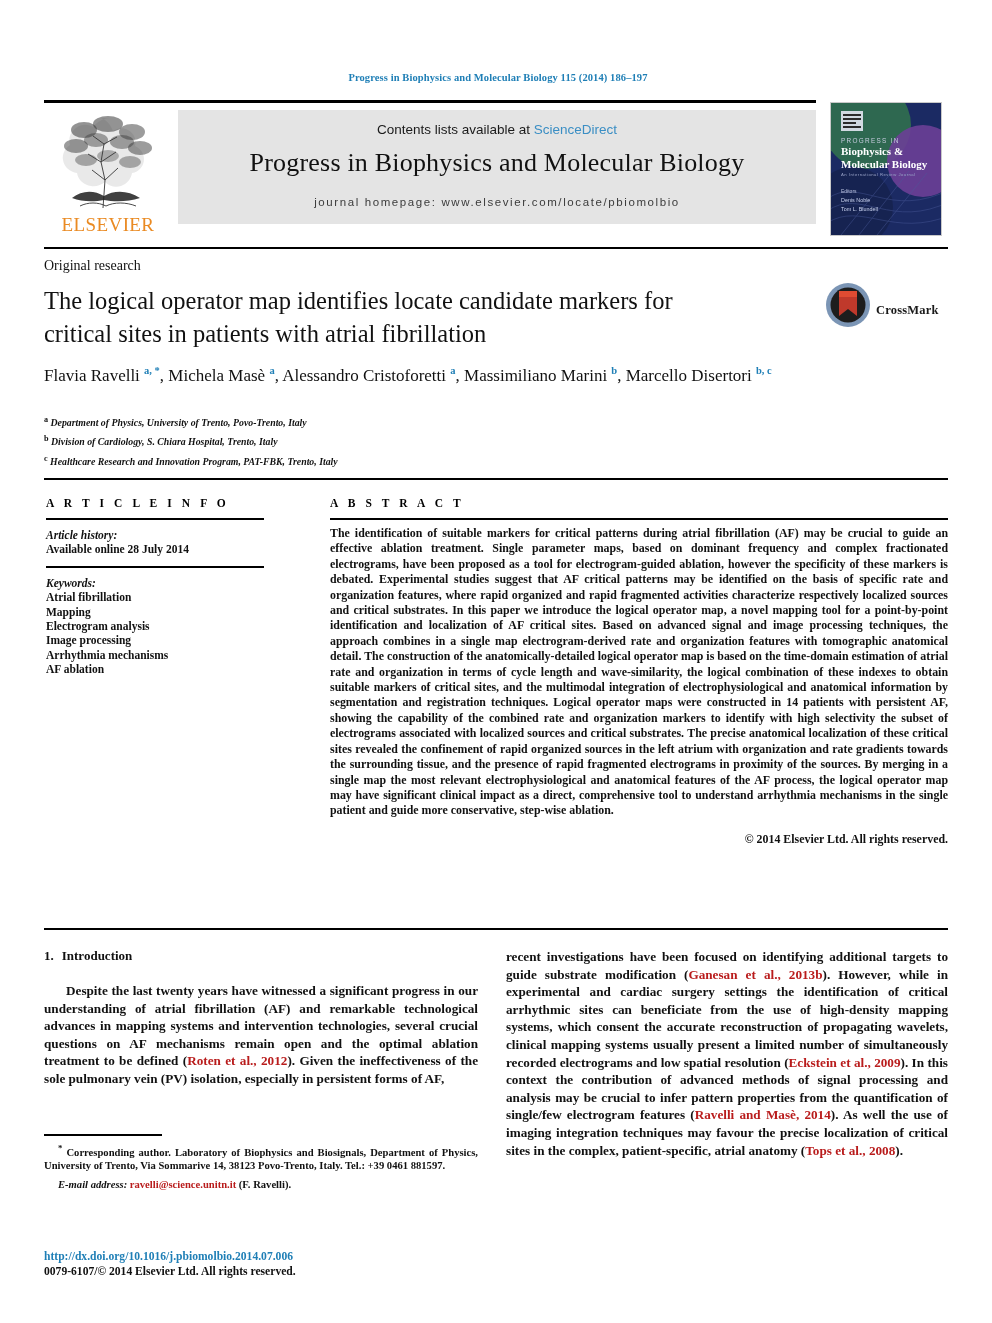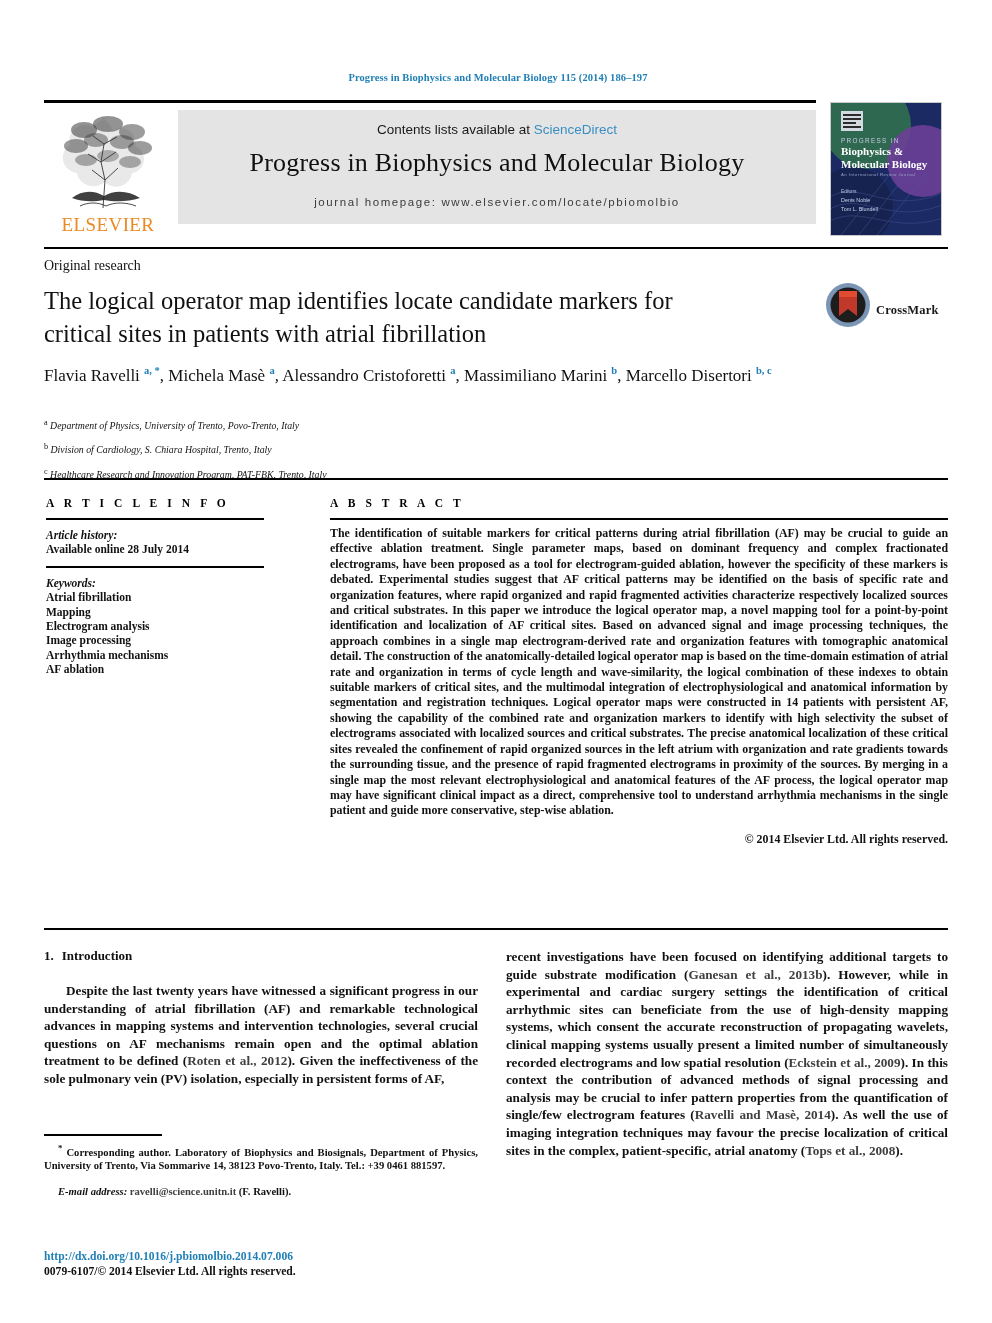--- a/index.html
+++ b/index.html
@@ -158,23 +158,23 @@
   .authors sup, .affil sup {
     color: #1f7fb6;
     font-size: 10.5px;
     font-weight: bold;
   }
   .affils {
     position: absolute;
     left: 44px; top: 412px;
     width: 700px;
     font-size: 9.8px;
-    line-height: 21px;
+    line-height: 16px;
     font-style: italic;
-    font-weight: normal;
+    font-weight: bold;
     color: #111;
   }
   .affils sup { font-style: normal; }
 
   
   .rule-info {
     position: absolute;
     left: 44px; top: 478px;
     width: 904px; height: 2px;
     background: #000;
@@ -254,21 +254,21 @@
     font-size: 13.2px;
     line-height: 17.6px;
     text-align: justify;
     font-weight: bold;
     color: #111;
     margin: 0;
     text-indent: 22px;
   }
   .body-p.noindent { text-indent: 0; }
   a, .lnk {
-    color: #404040;
+    color: #b91c1c;
     text-decoration: none;
   }
 
   
   .foot-rule {
     position: absolute;
     left: 44px; top: 1134px;
     width: 118px; height: 1.5px;
     background: #000;
   }
@@ -438,21 +438,21 @@
     <p class="body-p">Despite the last twenty years have witnessed a significant progress in our understanding of atrial fibrillation (AF) and remarkable technological advances in mapping systems and intervention technologies, several crucial questions on AF mechanisms remain open and the optimal ablation treatment to be defined (<span class="lnk">Roten et al., 2012</span>). Given the ineffectiveness of the sole pulmonary vein (PV) isolation, especially in persistent forms of AF,</p>
   </div>
 
   <div class="col-right">
     <p class="body-p noindent">recent investigations have been focused on identifying additional targets to guide substrate modification (<span class="lnk">Ganesan et al., 2013b</span>). However, while in experimental and cardiac surgery settings the identification of critical arrhythmic sites can beneficiate from the use of high-density mapping systems, which consent the accurate reconstruction of propagating wavelets, clinical mapping systems usually present a limited number of simultaneously recorded electrograms and low spatial resolution (<span class="lnk">Eckstein et al., 2009</span>). In this context the contribution of advanced methods of signal processing and analysis may be crucial to infer pattern properties from the quantification of single/few electrogram features (<span class="lnk">Ravelli and Masè, 2014</span>). As well the use of imaging integration techniques may favour the precise localization of critical sites in the complex, patient-specific, atrial anatomy (<span class="lnk">Tops et al., 2008</span>).</p>
   </div>
 
   <div class="foot-rule"></div>
   <div class="footnotes">
     <div class="fn-indent"><sup>*</sup> Corresponding author. Laboratory of Biophysics and Biosignals, Department of Physics, University of Trento, Via Sommarive 14, 38123 Povo-Trento, Italy. Tel.: +39 0461 881597.</div>
-    <div class="fn-indent" style="margin-top:12px;">
+    <div class="fn-indent" style="margin-top:5px;">
       <span class="it">E-mail address:</span>
       <span class="lnk">ravelli@science.unitn.it</span>
       <span>(F. Ravelli).</span>
     </div>
   </div>
 
   <div class="doi-block">
     <span class="doi">http://dx.doi.org/10.1016/j.pbiomolbio.2014.07.006</span>
     <span>0079-6107/© 2014 Elsevier Ltd. All rights reserved.</span>
   </div>

